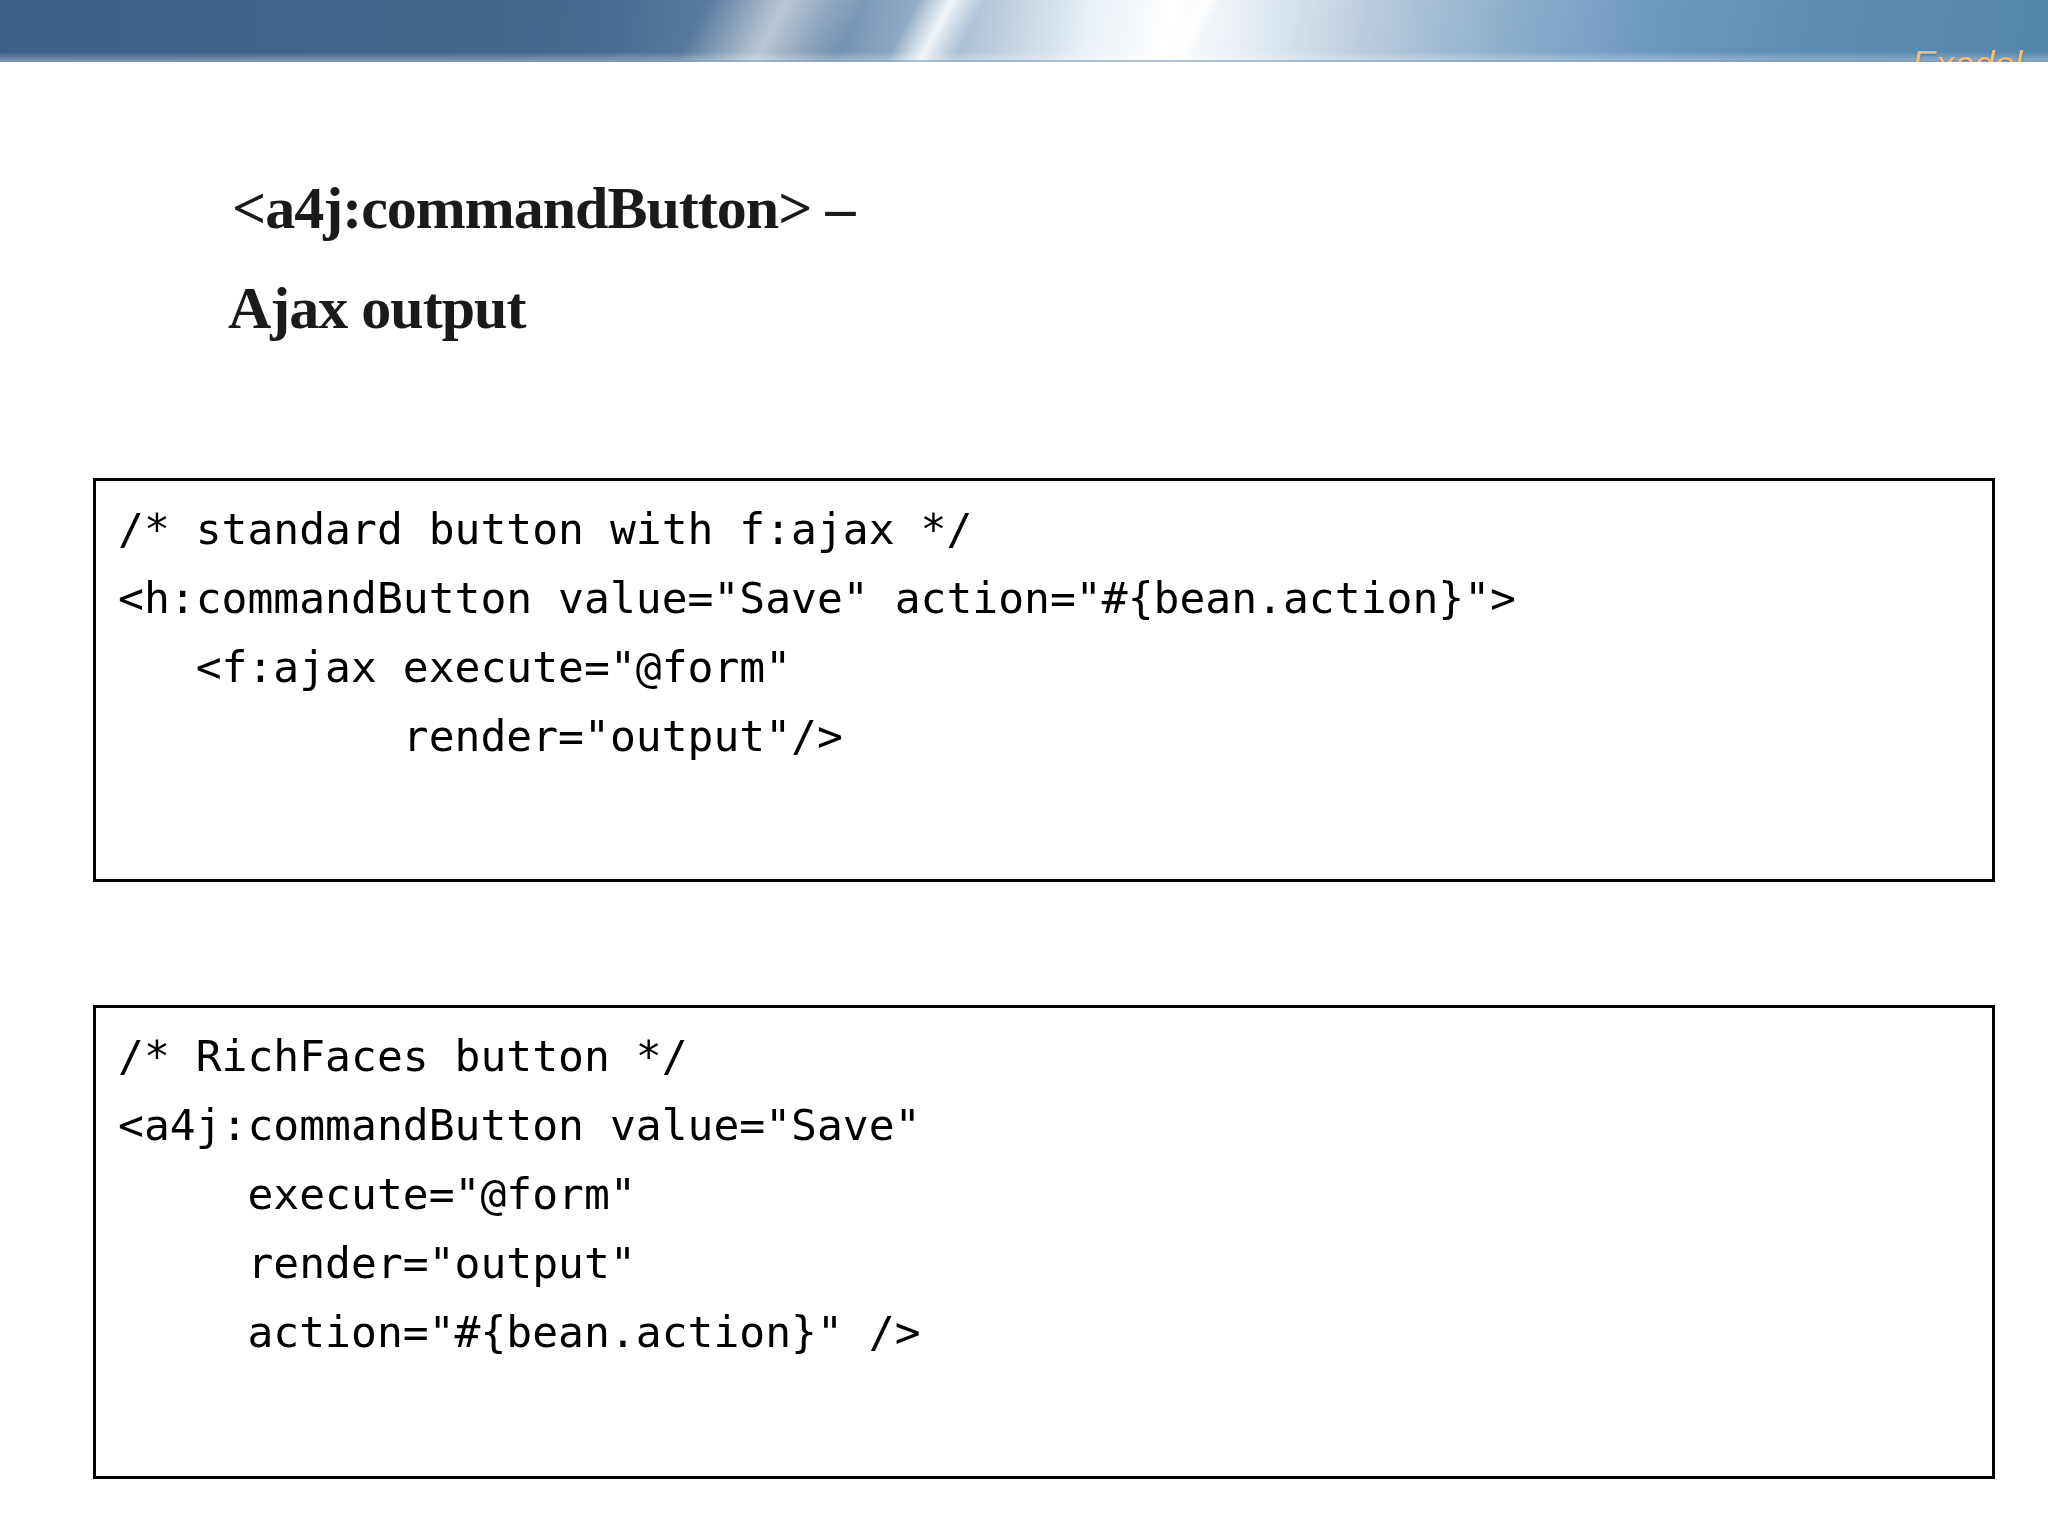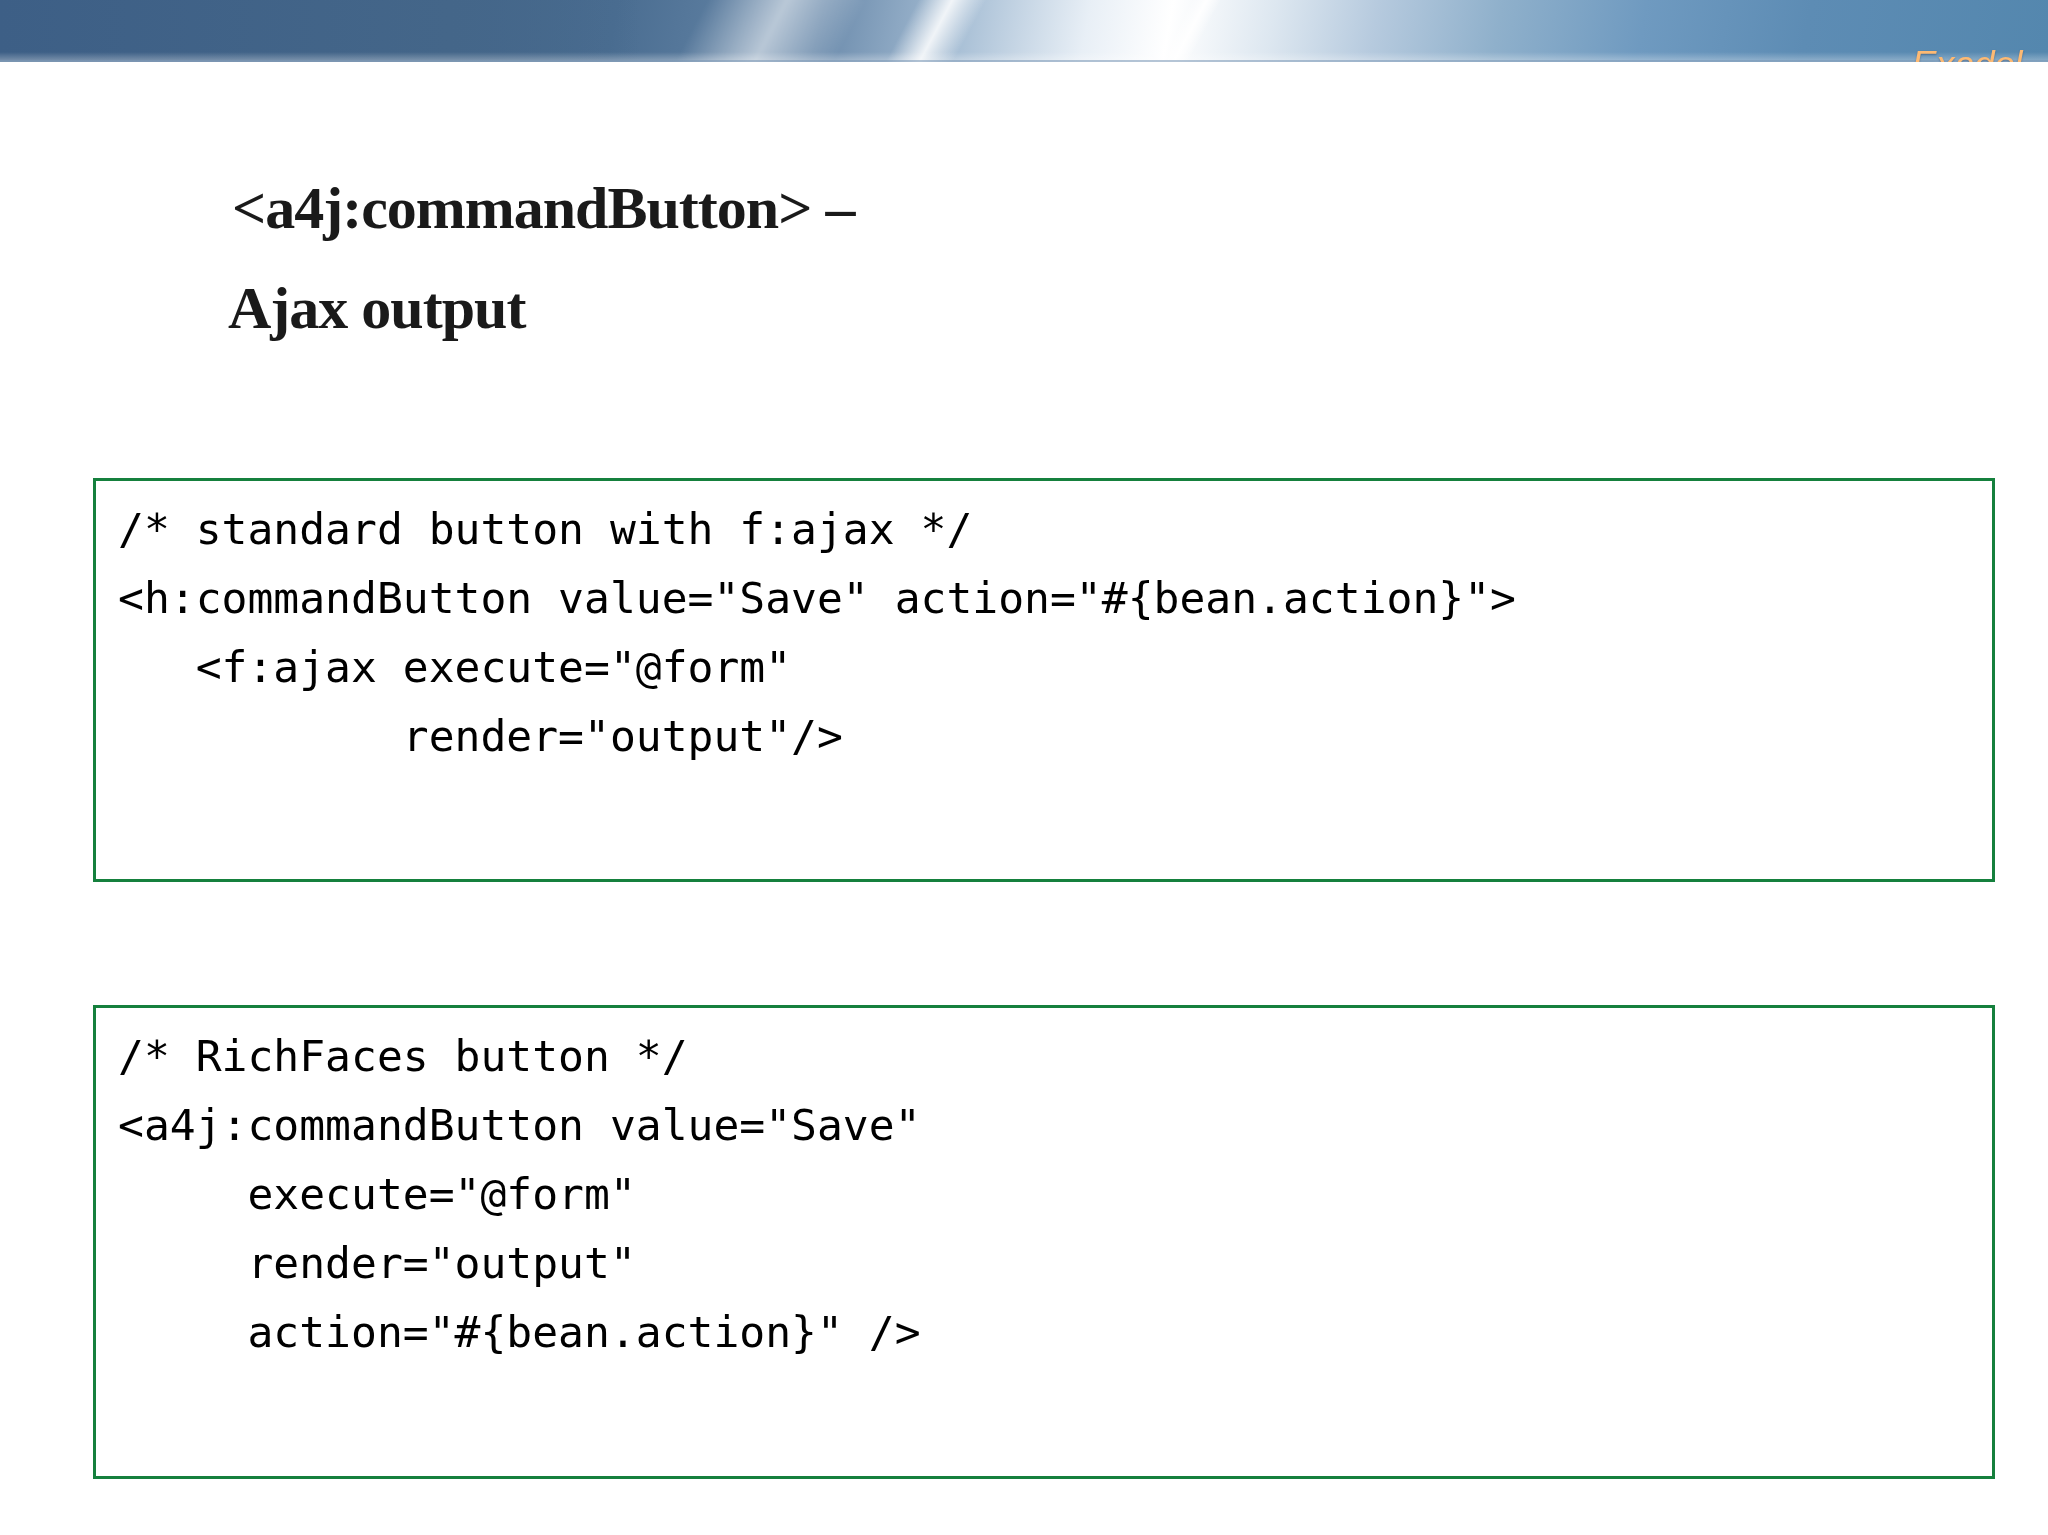--- a/index.html
+++ b/index.html
@@ -131,21 +131,21 @@
   .slide-title .tline-2 {
     margin-left: -4px;
   }
 
   
   .code-box {
     position: absolute;
     left: 93px;
     width: 1902px;
     box-sizing: border-box;
-    border: 3px solid #15803d;
+    border: 3px solid #000000;
     background: #ffffff;
     padding: 14px 0 14px 22px;
   }
   #code-box-1 { top: 478px; height: 404px; }
   #code-box-2 { top: 1005px; height: 474px; }
 
   .code-line {
     font-family: "DejaVu Sans Mono", "Liberation Mono", monospace;
     font-size: 43px;
     line-height: 69px;

